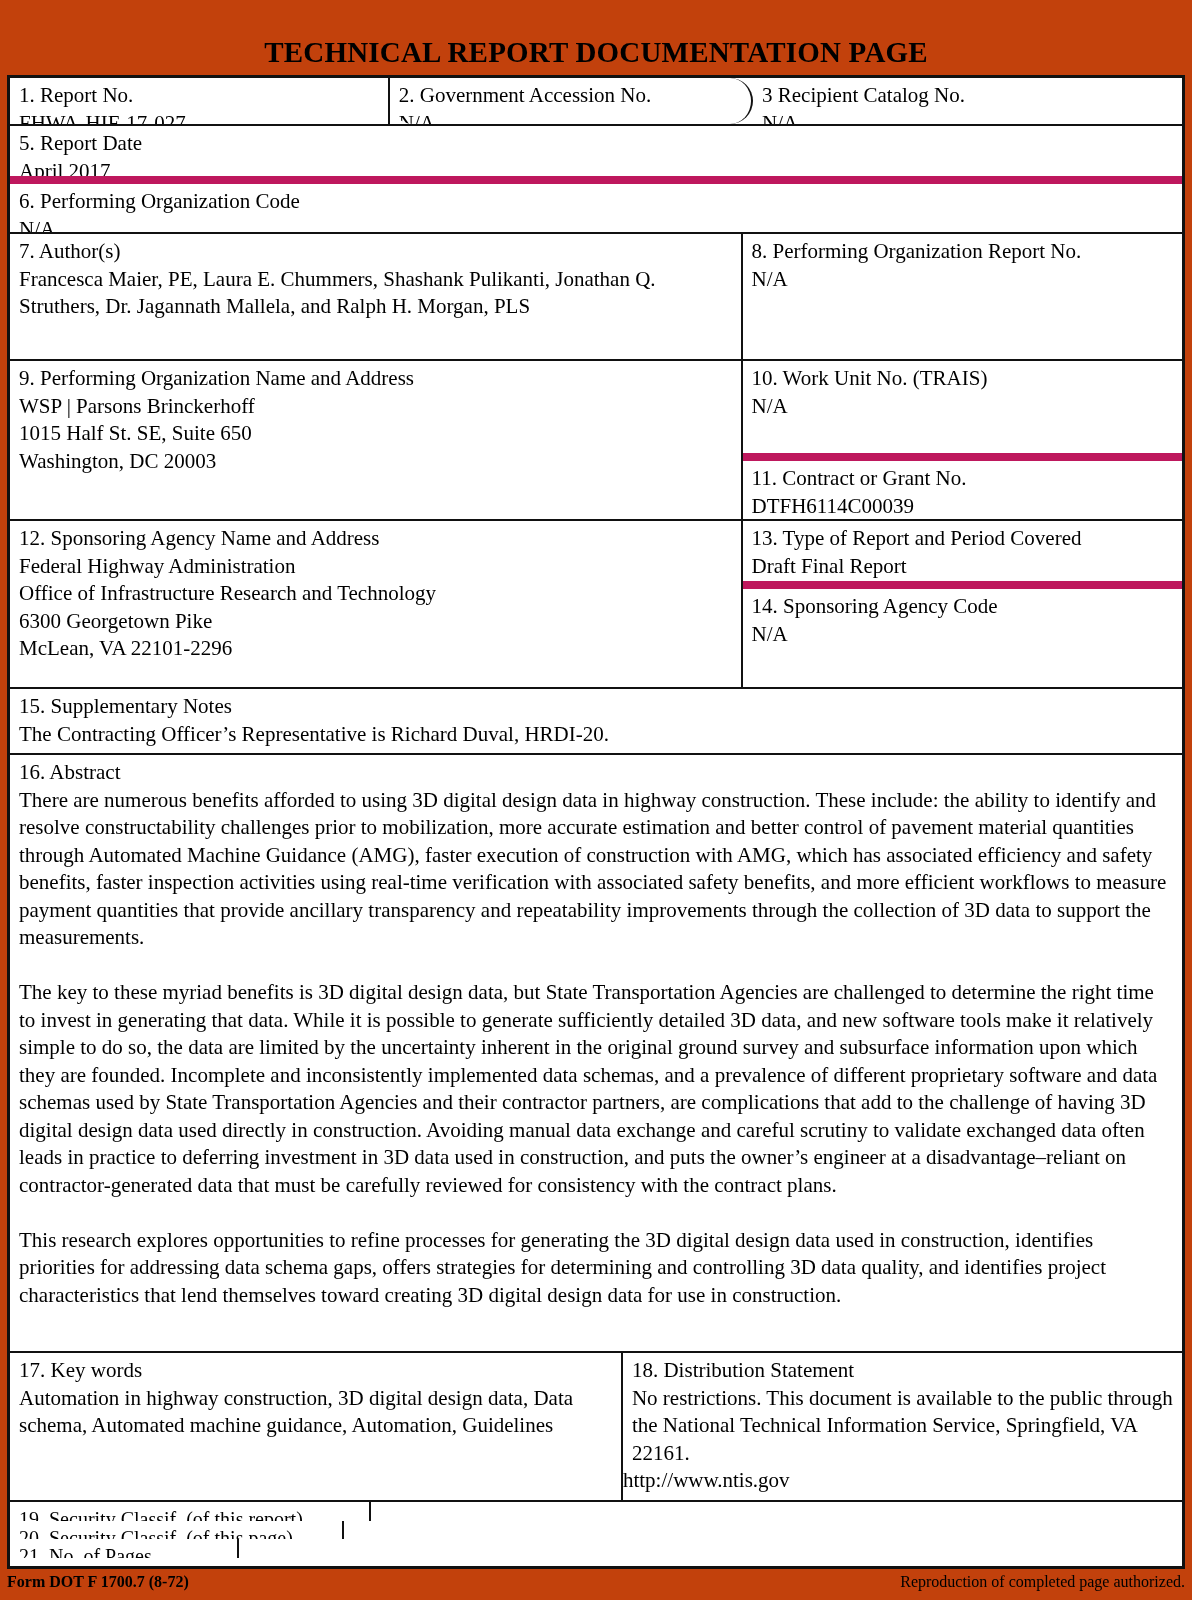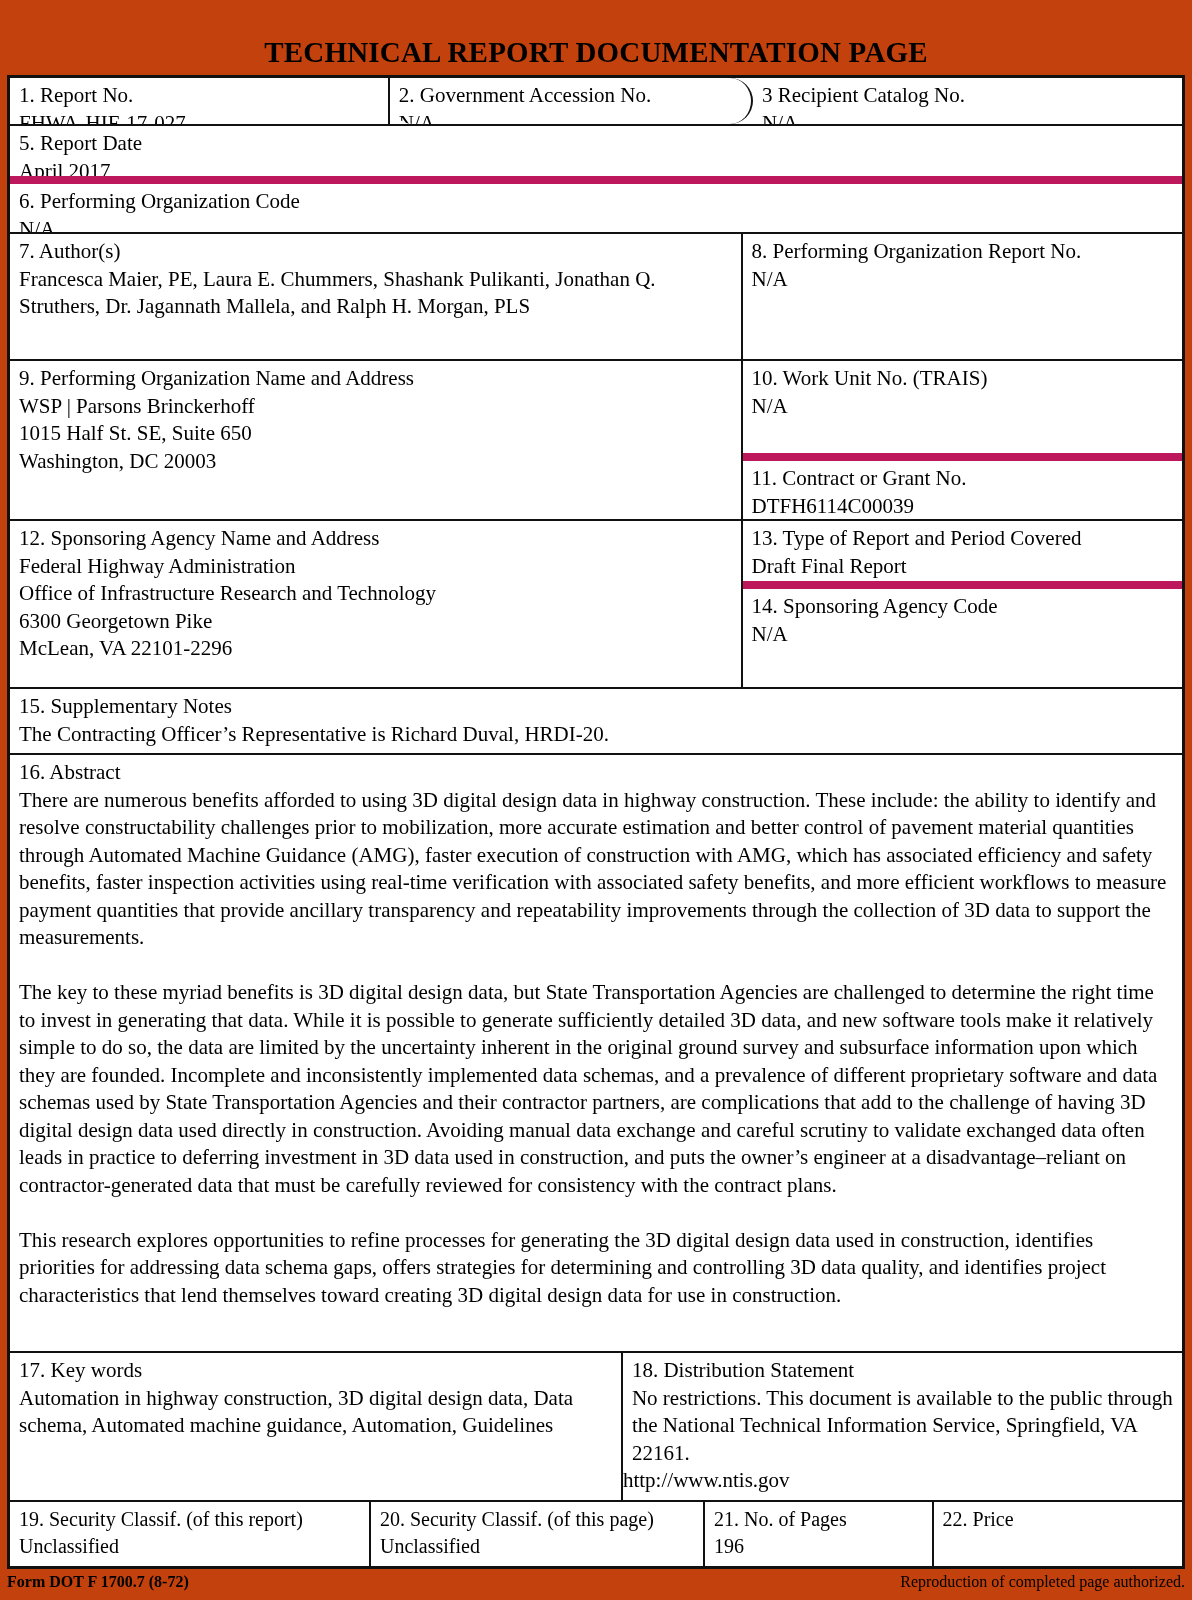--- a/index.html
+++ b/index.html
@@ -19,21 +19,21 @@
     letter-spacing: 0.2px;
   }
   .form {
     position: absolute; top: 75px; left: 7px;
     width: 1178px;
     box-sizing: border-box;
     border: 3px solid #111;
     background: #fff;
   }
   .row { display: flex; box-sizing: border-box; border-bottom: 2px solid #111; }
-  .row:last-child { border-bottom: none; }
+  .row:last-child { border-bottom: none; flex-direction: column; }
   .cell {
     box-sizing: border-box;
     padding: 4px 9px;
     border-right: 2px solid #111;
     overflow: hidden;
   }
   .cell:last-child { border-right: none; }
   .lbl, .val, .url, .abstract p { font-size: 21px; line-height: 27.5px; }
   .multiline { white-space: pre-line; }
   .nowrap { white-space: nowrap; }

